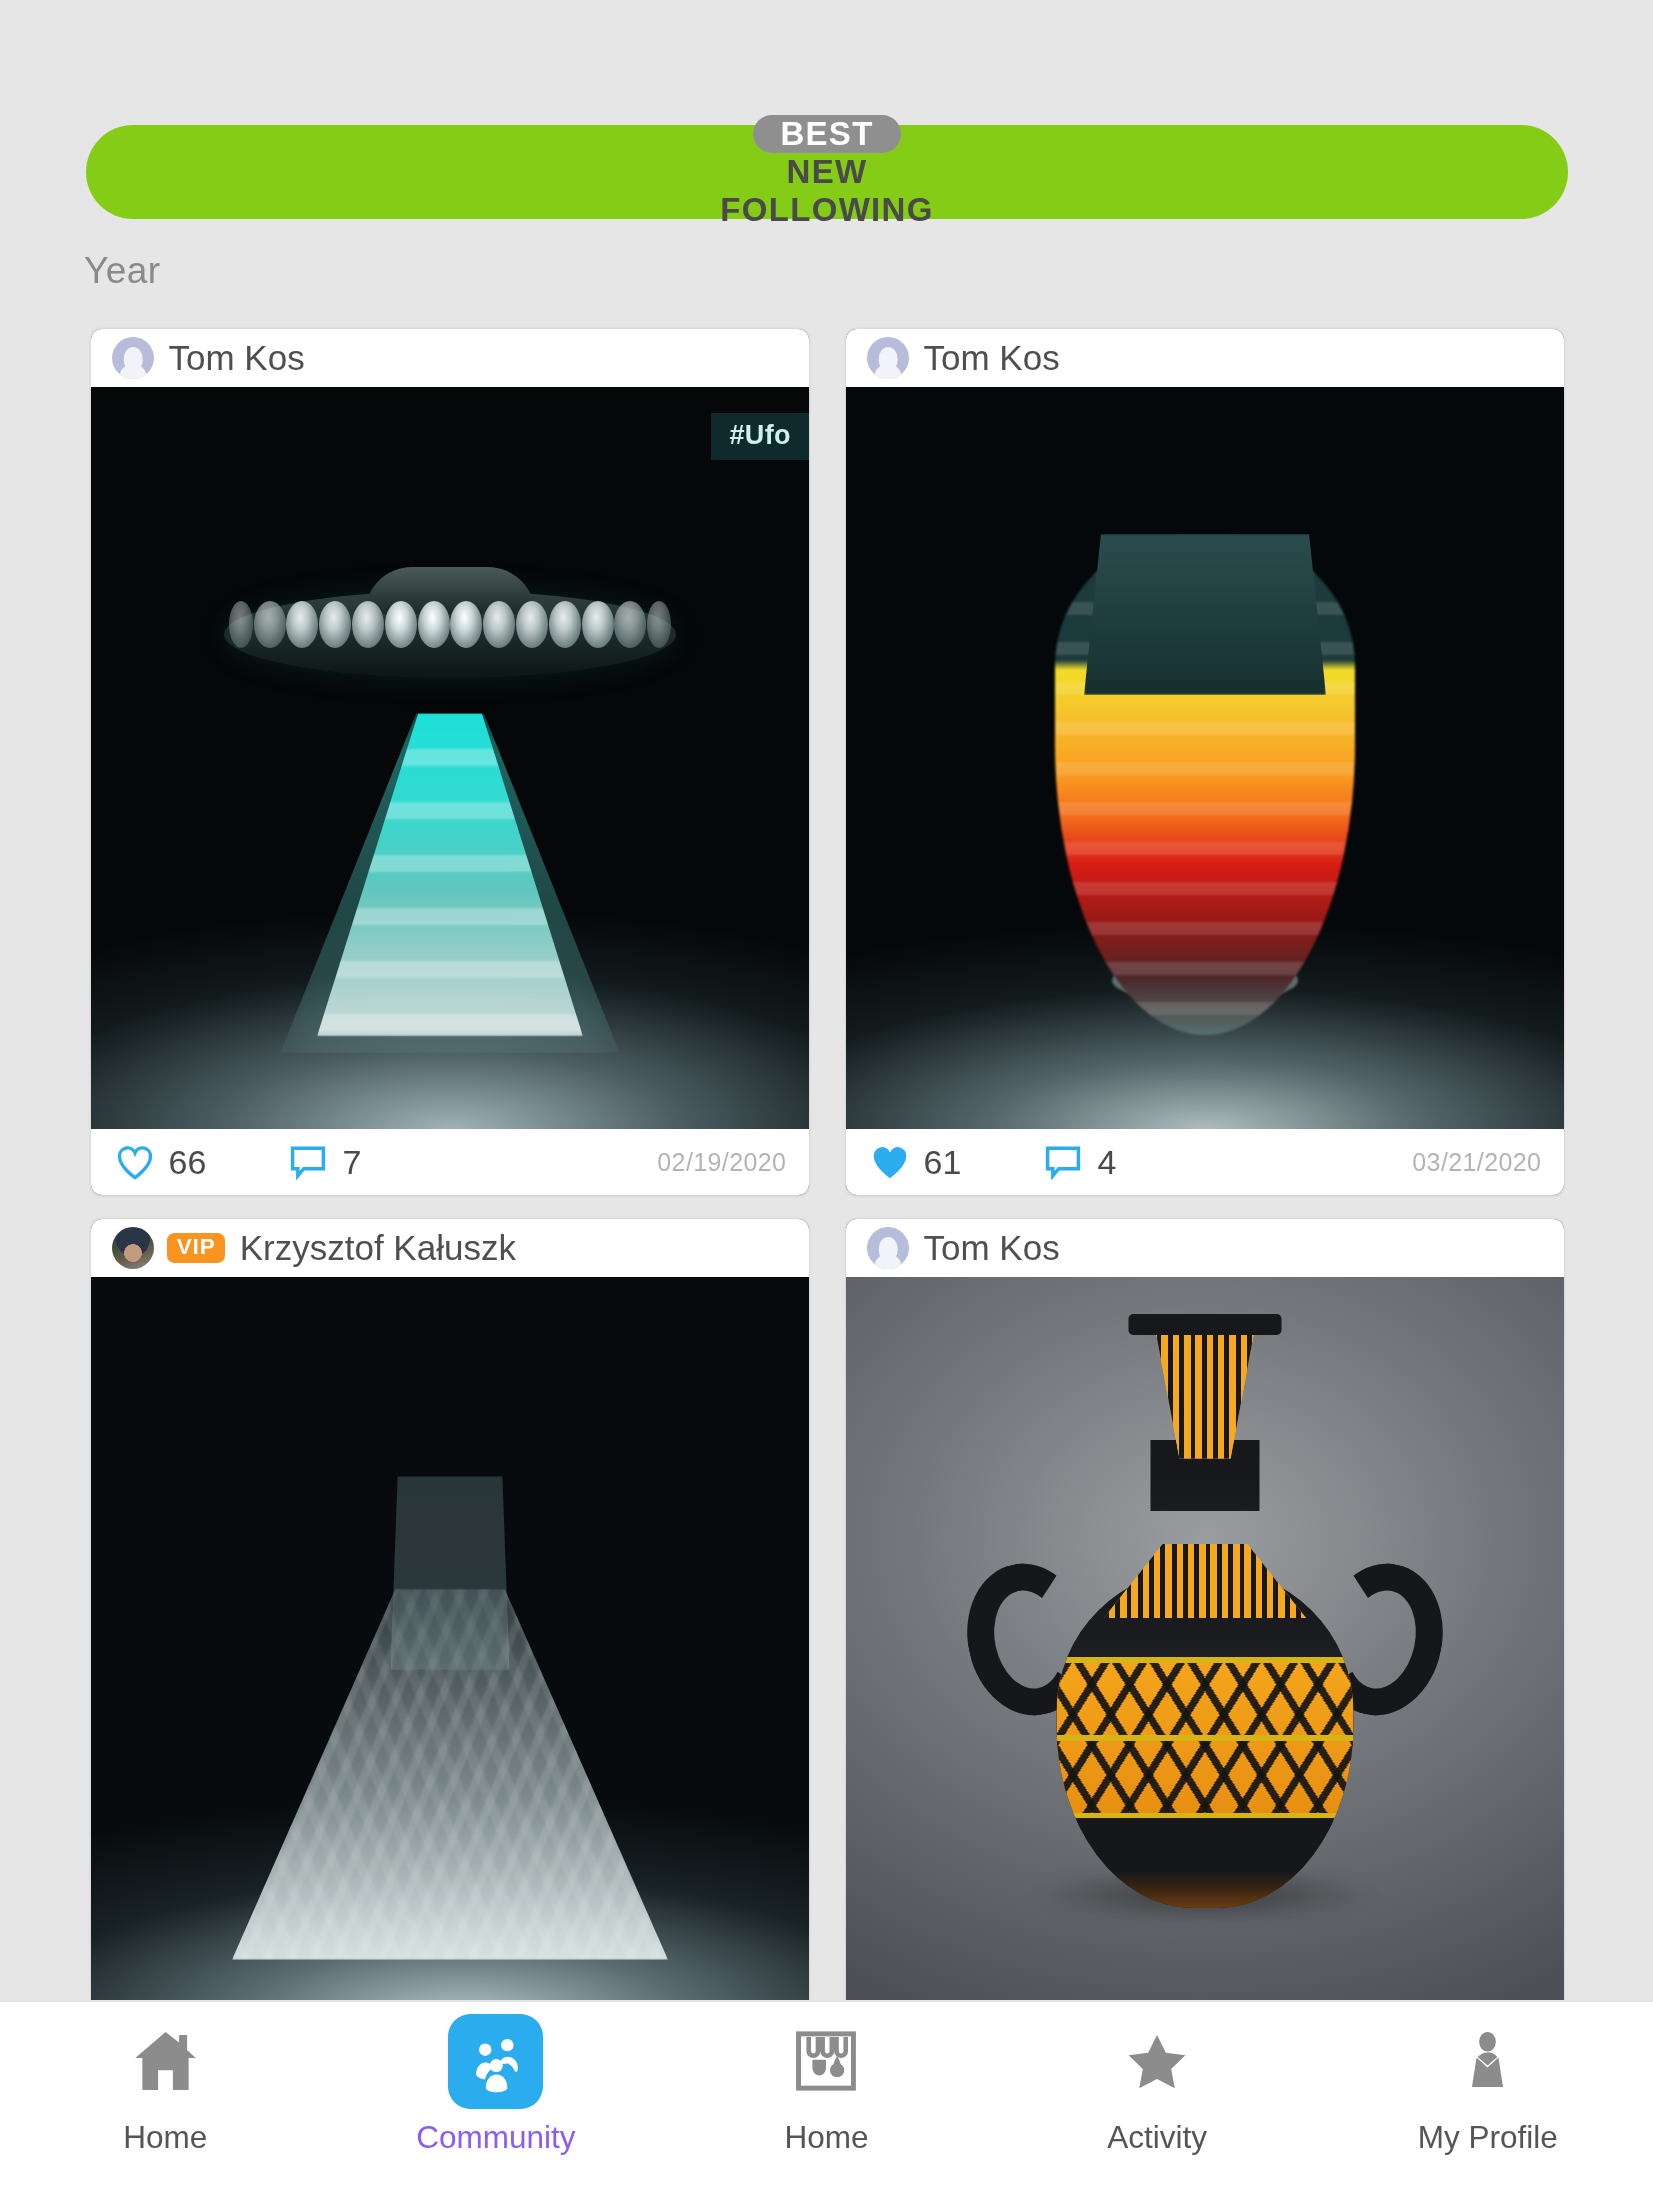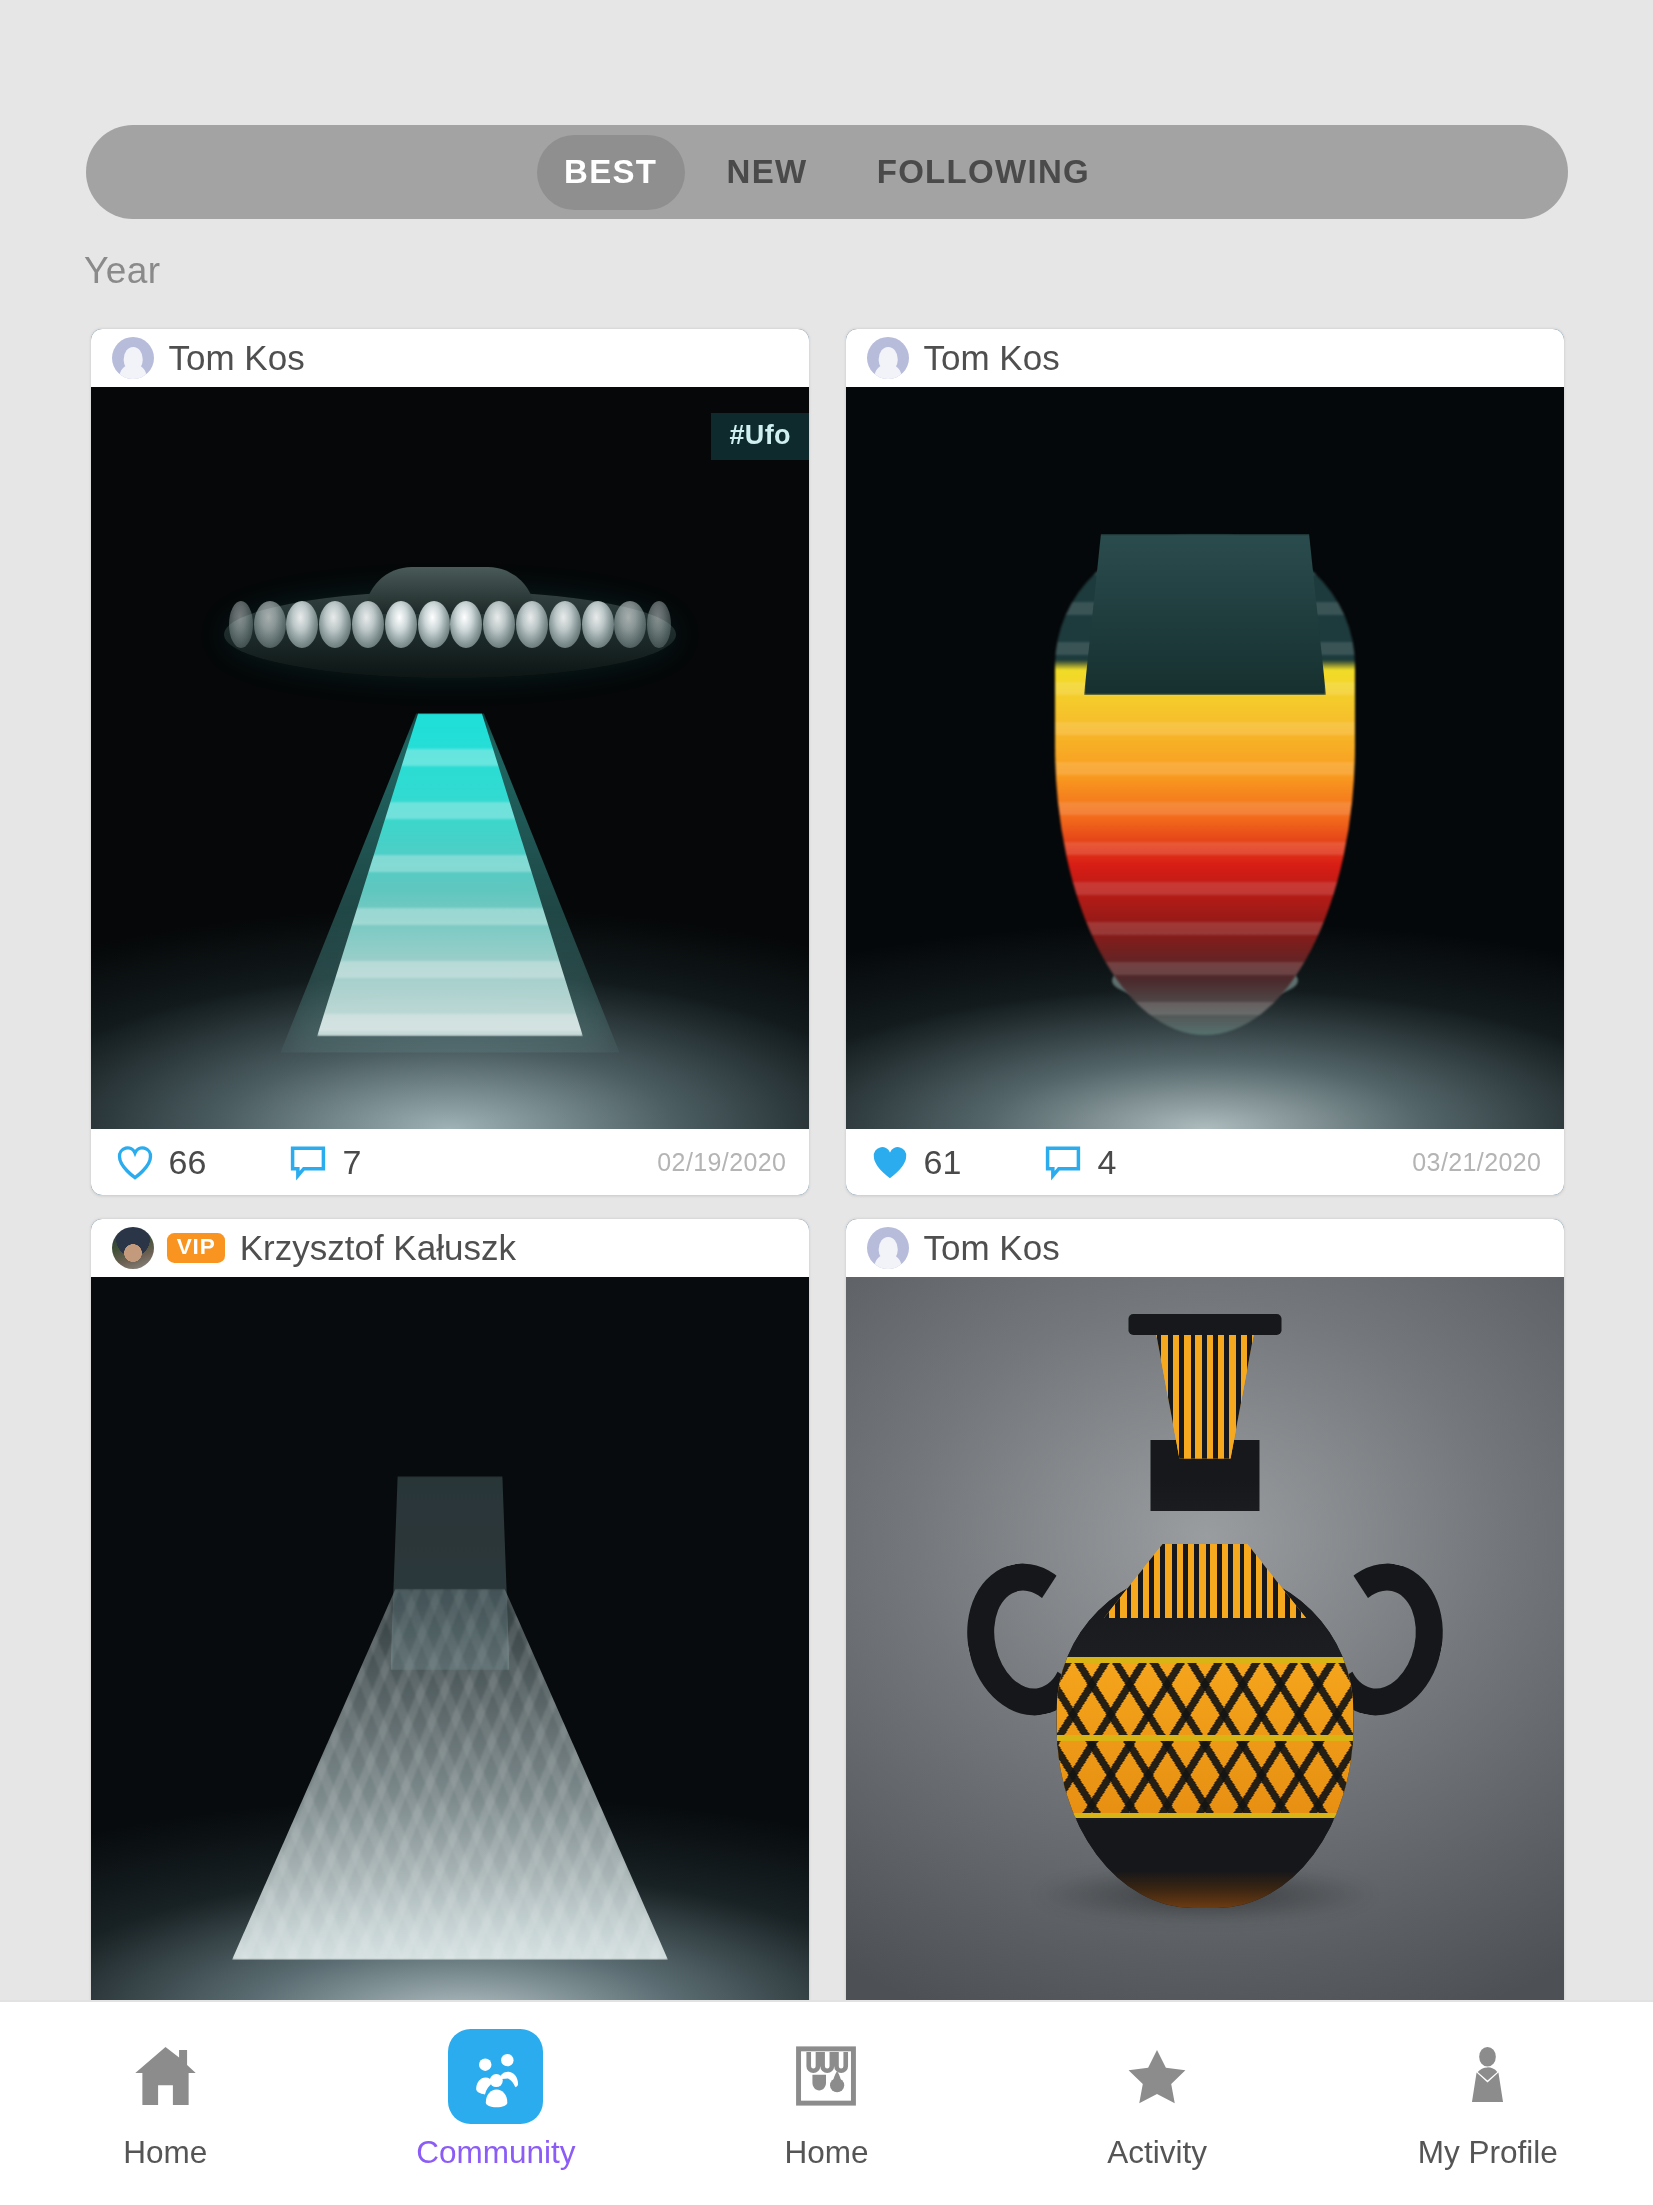--- a/index.html
+++ b/index.html
@@ -8,22 +8,22 @@
     background:#e6e6e6;
     font-family:"Liberation Sans", sans-serif;
     overflow:hidden;
   }
   #app { position:relative; width:1653px; height:2205px; background:#e6e6e6; }
 
   
   .segment-bar{
     position:absolute; left:86px; top:125px;
     width:1482px; height:94px;
-    background:#a3a3a3; border-radius:47px;
-    display:flex; align-items:center; justify-content:center;
+    background:#84cc16; border-radius:47px;
+    display:flex; align-items:center; justify-content:center;flex-direction:column;
   }
   .seg-item{
     font-size:33px; font-weight:bold; letter-spacing:1.3px;
     color:#4a4a4a; padding:0 27.4px; height:75px;
     display:flex; align-items:center; justify-content:center;
     border-radius:38px;
   }
   .seg-item.active{ background:#8f8f8f; color:#ffffff; }
   .seg-gap{ width:14.5px; }
 
@@ -107,21 +107,21 @@
   .stat-num{ font-size:34px; color:#4a4a4a; margin-left:13px; }
   .date{ margin-left:auto; font-size:25px; color:#b4b4b4; letter-spacing:0.4px; }
 
   
   .tabbar{
     position:absolute; left:0; bottom:0; width:1653px; height:205px;
     background:#ffffff; border-top:2.4px solid #e2e2e2;
     display:flex; align-items:flex-start;
   }
   .tab{
-    flex:1; height:100%; padding-top:31px;
+    flex:1; height:100%; padding-top:16px;
     display:flex; flex-direction:column; align-items:center;
   }
   .tab-icon{ height:86px; display:flex; align-items:center; justify-content:center; }
   .tab-label{ margin-top:14.5px; font-size:31.5px; color:#555; }
   .tab.active .tab-label{ color:#8b5cf6; }
   .tab-badge{
     width:95px; height:95px; border-radius:22.6px; background:#2aacee;
     display:flex; align-items:center; justify-content:center;
   }
 

